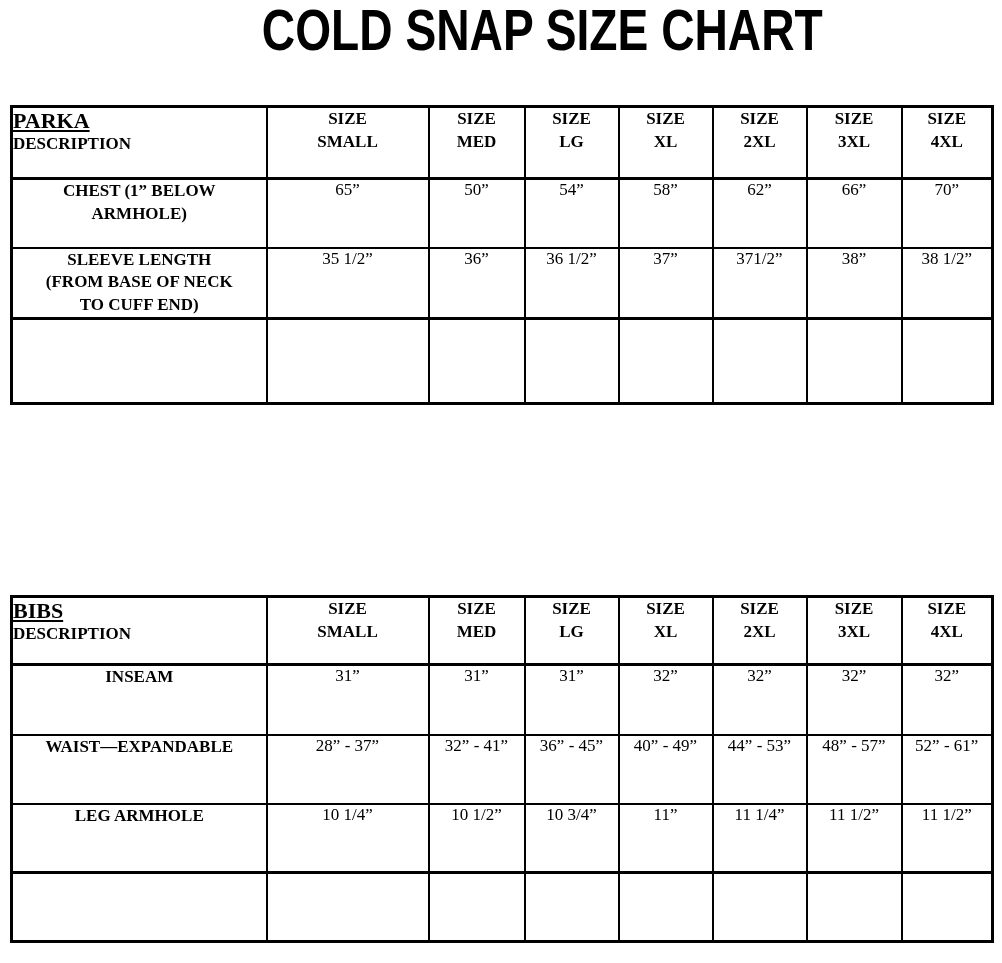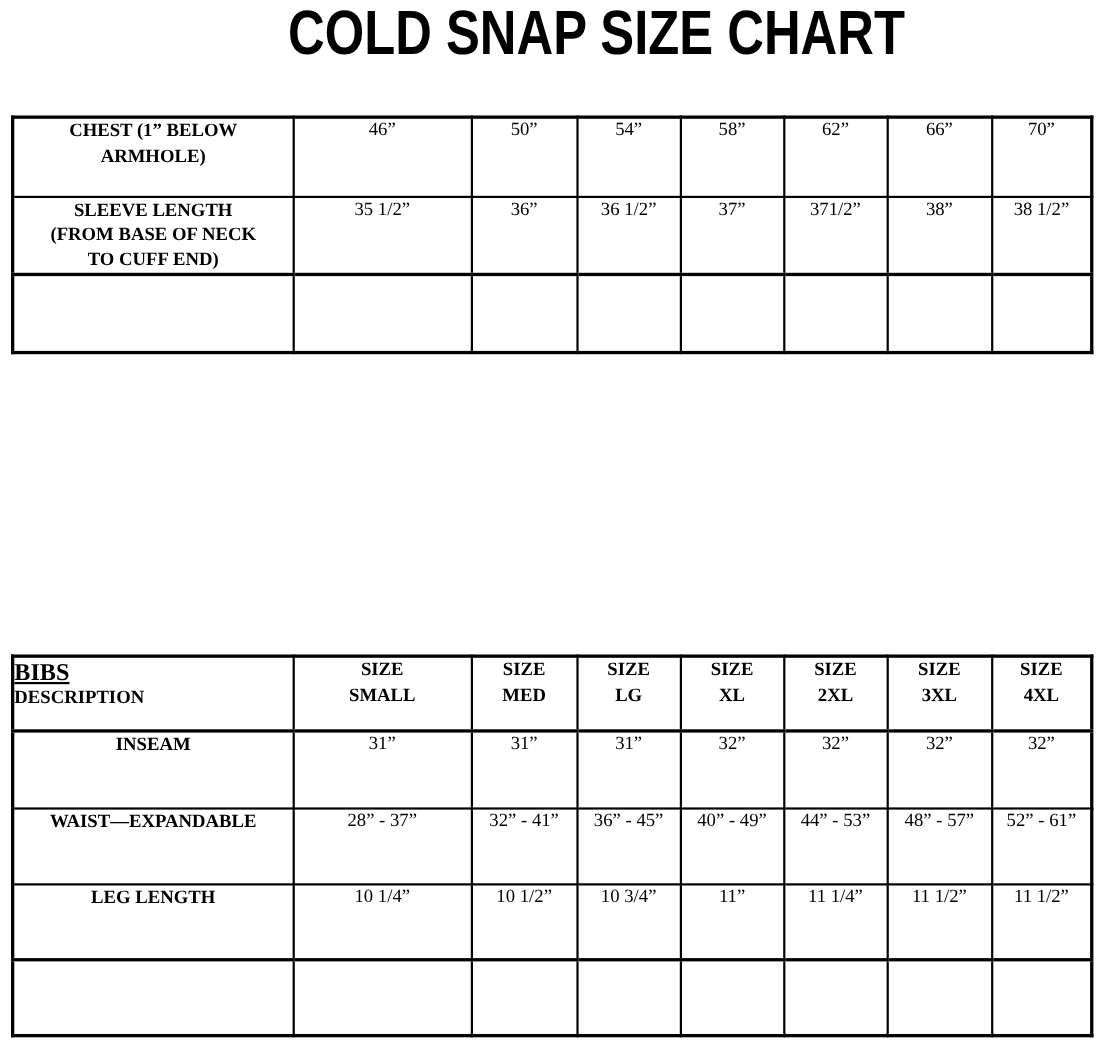--- a/index.html
+++ b/index.html
@@ -116,24 +116,44 @@
     <col style="width:255px">
       <col style="width:162px">
       <col style="width:96px">
       <col style="width:94px">
     <col style="width:94px">
       <col style="width:94px">
       <col style="width:95px">
       <col style="width:91px">
   </colgroup>
   <tbody>
+      <tr class="head">
+    <td class="name-cell">
+      <span class="tname">PARKA</span>
+      <span class="tdesc">DESCRIPTION</span>
+    </td>
+    <td class="hdr">SIZE
+SMALL</td>
+    <td class="hdr">SIZE
+MED</td>
+    <td class="hdr">SIZE
+LG</td>
+    <td class="hdr">SIZE
+XL</td>
+    <td class="hdr">SIZE
+2XL</td>
+    <td class="hdr">SIZE
+3XL</td>
+    <td class="hdr">SIZE
+4XL</td>
+  </tr>
   <tr>
     <td class="lbl">CHEST (1” BELOW
 ARMHOLE)</td>
-    <td class="val">46”</td>
+    <td class="val">65”</td>
     <td class="val">50”</td>
     <td class="val">54”</td>
     <td class="val">58”</td>
     <td class="val">62”</td>
     <td class="val">66”</td>
     <td class="val">70”</td>
   </tr>
   <tr>
     <td class="lbl">SLEEVE LENGTH
 (FROM BASE OF NECK
@@ -205,21 +225,21 @@
     <td class="lbl">WAIST—EXPANDABLE</td>
     <td class="val">28” - 37”</td>
     <td class="val">32” - 41”</td>
     <td class="val">36” - 45”</td>
     <td class="val">40” - 49”</td>
     <td class="val">44” - 53”</td>
     <td class="val">48” - 57”</td>
     <td class="val">52” - 61”</td>
   </tr>
   <tr>
-    <td class="lbl">LEG LENGTH</td>
+    <td class="lbl">LEG ARMHOLE</td>
     <td class="val">10 1/4”</td>
     <td class="val">10 1/2”</td>
     <td class="val">10 3/4”</td>
     <td class="val">11”</td>
     <td class="val">11 1/4”</td>
     <td class="val">11 1/2”</td>
     <td class="val">11 1/2”</td>
   </tr>
   <tr class="empty">
     <td class="lbl"></td>

